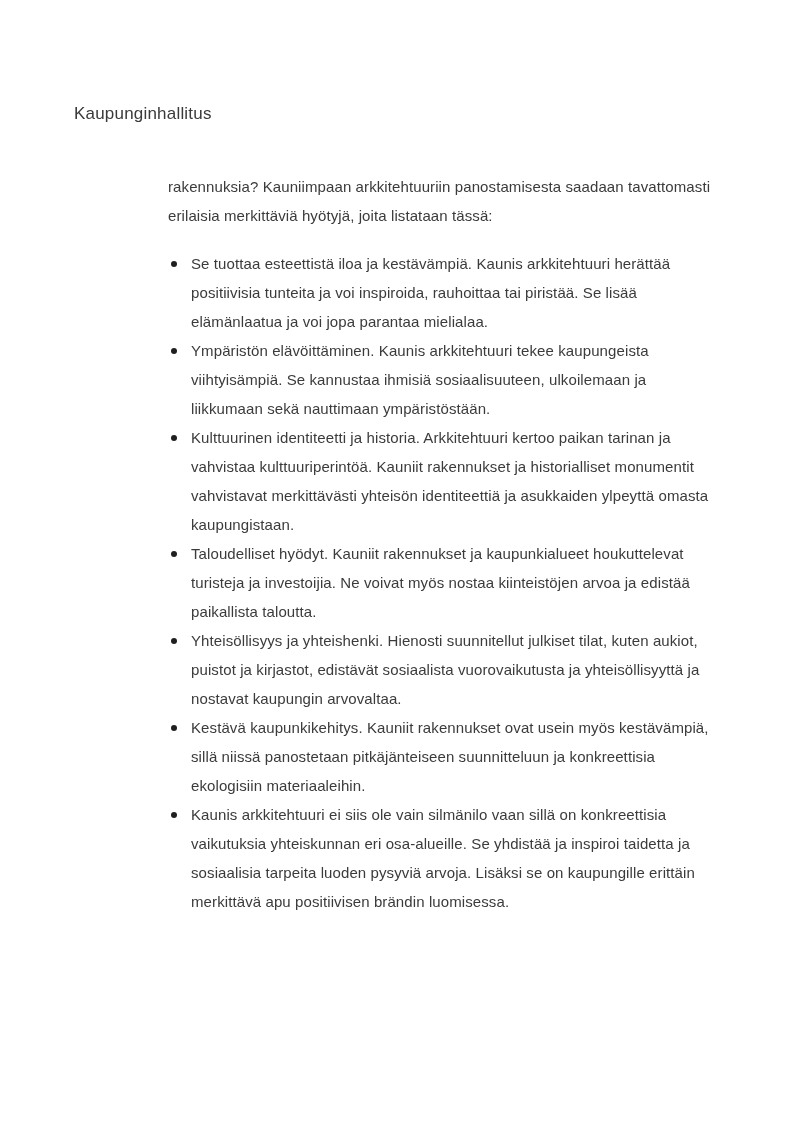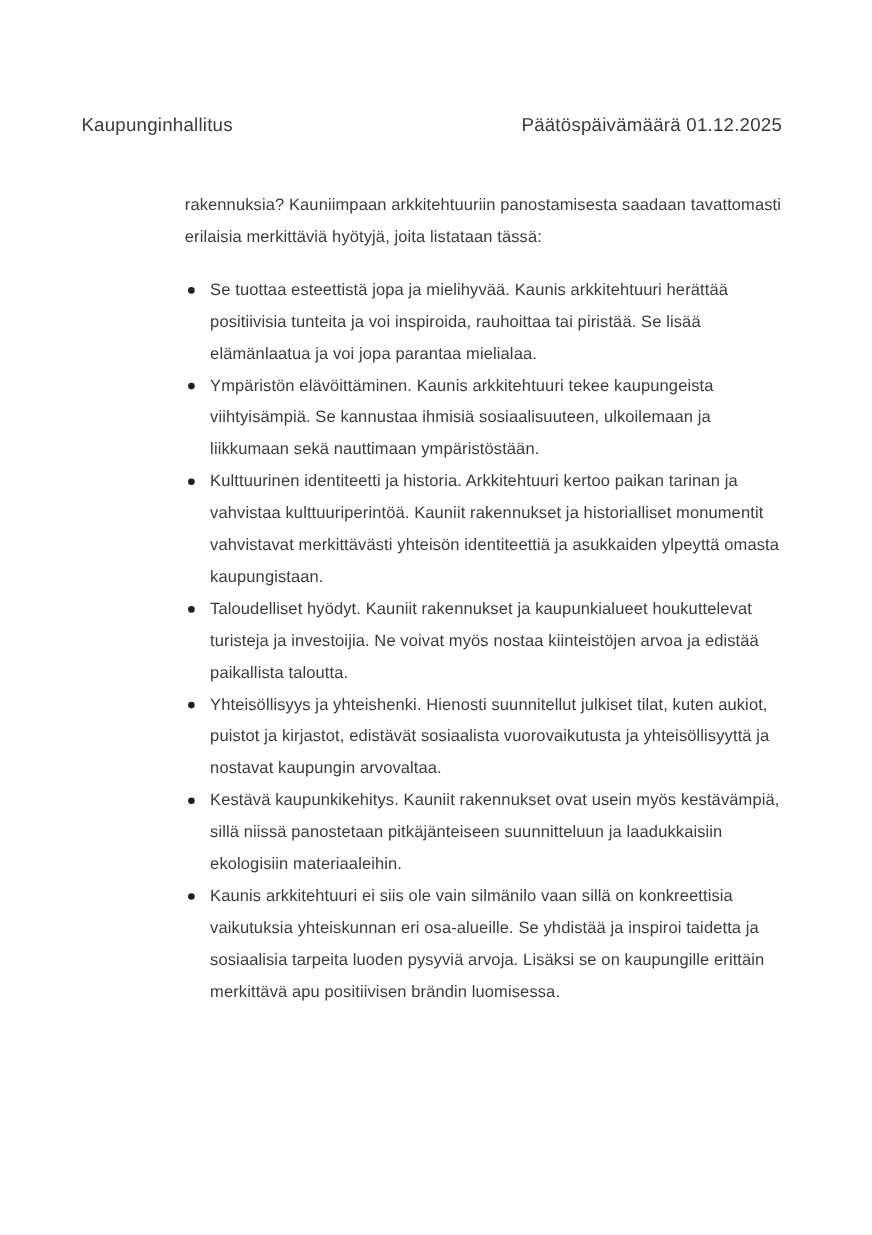--- a/index.html
+++ b/index.html
@@ -80,30 +80,29 @@
   }
 </style>
 </head>
 <body>
 
 <div class="page">
 
 
   <div class="header-row">
     <span>Kaupunginhallitus</span>
-    <span>Päätöspäivämäärä 01.12.2025</span>
   </div>
 
   <div class="content">
     <p class="intro">rakennuksia? Kauniimpaan arkkitehtuuriin panostamisesta saadaan tavattomasti erilaisia merkittäviä hyötyjä, joita listataan tässä:</p>
 
     <ul class="benefits">
-      <li>Se tuottaa esteettistä jopa ja mielihyvää. Kaunis arkkitehtuuri herättää positiivisia tunteita ja voi inspiroida, rauhoittaa tai piristää. Se lisää elämänlaatua ja voi jopa parantaa mielialaa.</li>
+      <li>Se tuottaa esteettistä iloa ja kestävämpiä. Kaunis arkkitehtuuri herättää positiivisia tunteita ja voi inspiroida, rauhoittaa tai piristää. Se lisää elämänlaatua ja voi jopa parantaa mielialaa.</li>
       <li>Ympäristön elävöittäminen. Kaunis arkkitehtuuri tekee kaupungeista viihtyisämpiä. Se kannustaa ihmisiä sosiaalisuuteen, ulkoilemaan ja liikkumaan sekä nauttimaan ympäristöstään.</li>
       <li>Kulttuurinen identiteetti ja historia. Arkkitehtuuri kertoo paikan tarinan ja vahvistaa kulttuuriperintöä. Kauniit rakennukset ja historialliset monumentit vahvistavat merkittävästi yhteisön identiteettiä ja asukkaiden ylpeyttä omasta kaupungistaan.</li>
       <li>Taloudelliset hyödyt. Kauniit rakennukset ja kaupunkialueet houkuttelevat turisteja ja investoijia. Ne voivat myös nostaa kiinteistöjen arvoa ja edistää paikallista taloutta.</li>
       <li>Yhteisöllisyys ja yhteishenki. Hienosti suunnitellut julkiset tilat, kuten aukiot, puistot ja kirjastot, edistävät sosiaalista vuorovaikutusta ja yhteisöllisyyttä ja nostavat kaupungin arvovaltaa.</li>
-      <li>Kestävä kaupunkikehitys. Kauniit rakennukset ovat usein myös kestävämpiä, sillä niissä panostetaan pitkäjänteiseen suunnitteluun ja laadukkaisiin ekologisiin materiaaleihin.</li>
+      <li>Kestävä kaupunkikehitys. Kauniit rakennukset ovat usein myös kestävämpiä, sillä niissä panostetaan pitkäjänteiseen suunnitteluun ja konkreettisia ekologisiin materiaaleihin.</li>
       <li>Kaunis arkkitehtuuri ei siis ole vain silmänilo vaan sillä on konkreettisia vaikutuksia yhteiskunnan eri osa-alueille. Se yhdistää ja inspiroi taidetta ja sosiaalisia tarpeita luoden pysyviä arvoja. Lisäksi se on kaupungille erittäin merkittävä apu positiivisen brändin luomisessa.</li>
     </ul>
   </div>
 
 </div>
 
 </body></html>

